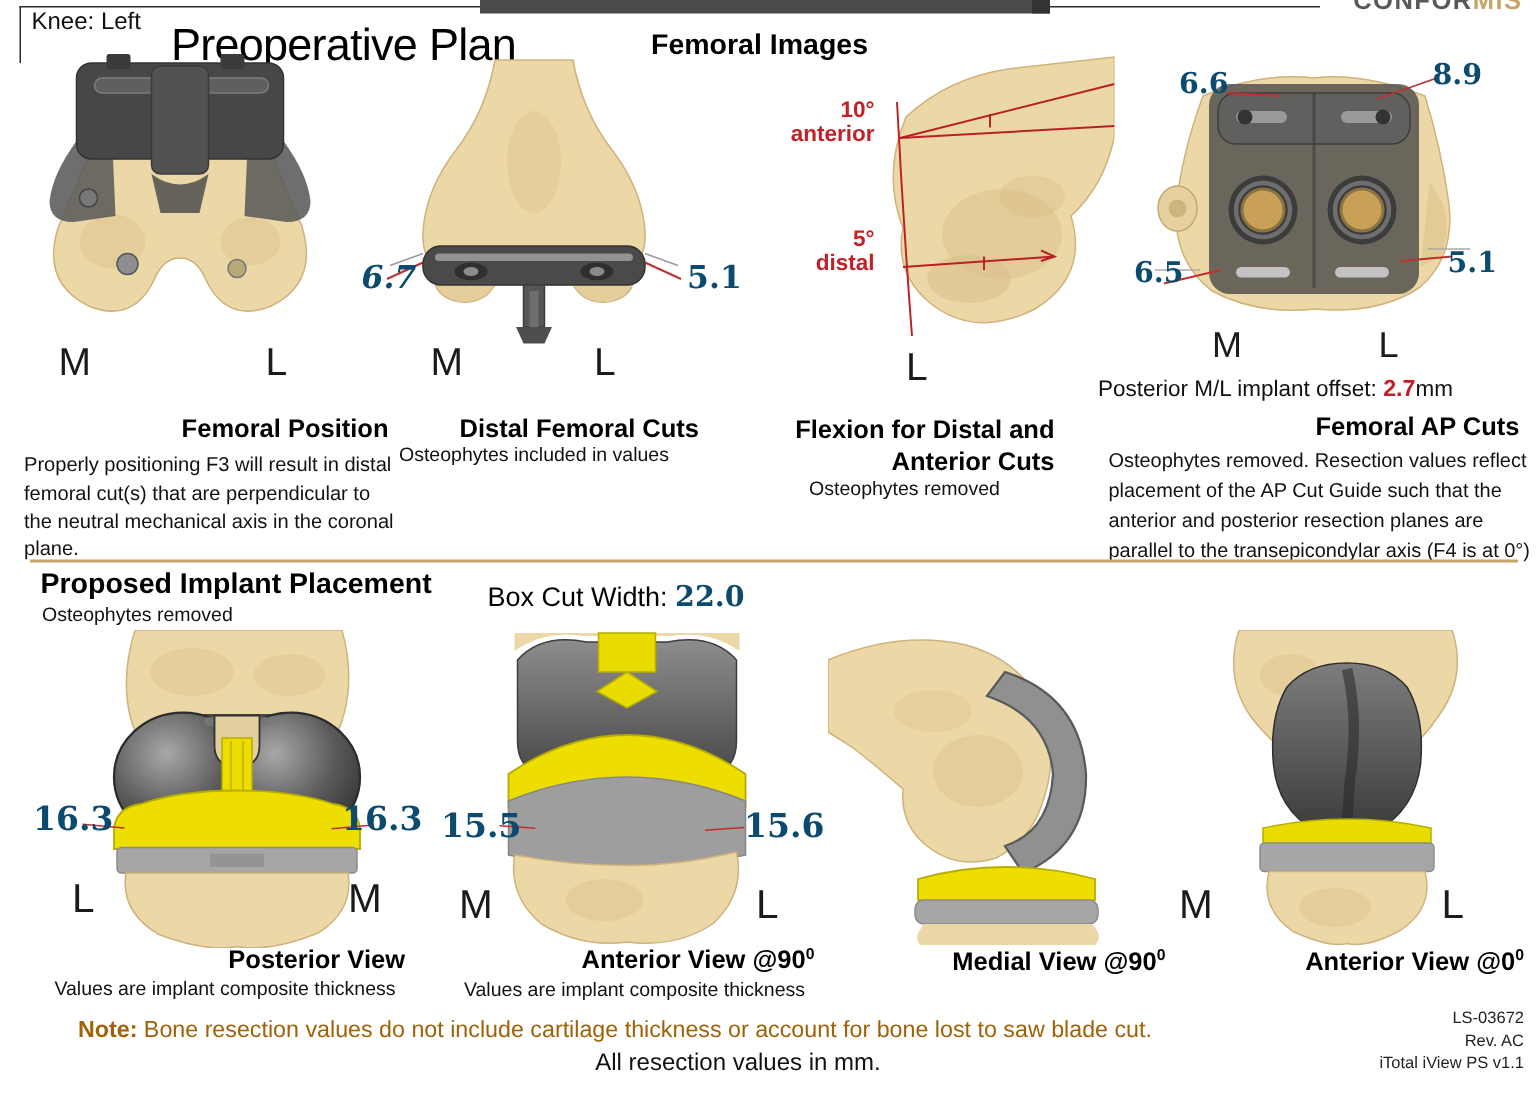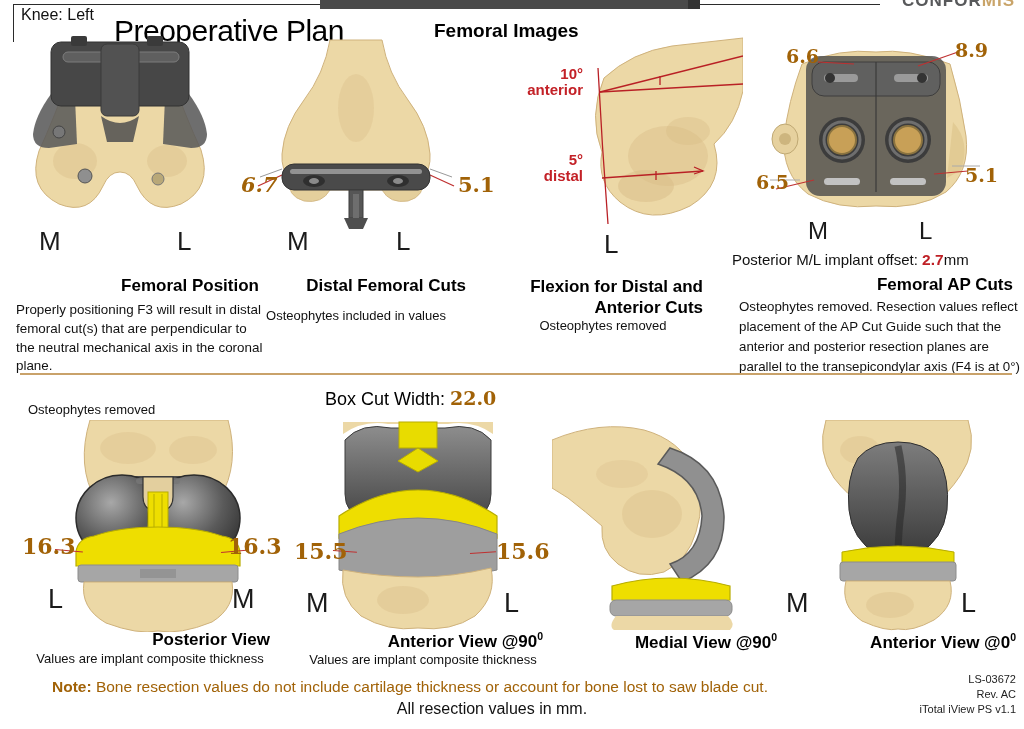--- a/index.html
+++ b/index.html
@@ -1,19 +1,19 @@
 <!DOCTYPE html>
 <html><head>
 <meta charset="utf-8">
 <style>
   html,body{margin:0;padding:0;background:#fff;}
   #canvas{position:relative;width:1024px;height:729px;background:#ffffff;
           font-family:"Liberation Sans",sans-serif;color:#111;overflow:hidden;}
   .abs{position:absolute;}
-  .red-serif{font-family:"DejaVu Serif",serif;font-weight:700;color:#a16207;}
+  .red-serif{font-family:"DejaVu Serif",serif;font-weight:700;color:#0c4a6e;}
   .ml-label{font-size:26px;font-weight:400;color:#1b1b1b;}
   .panel-title{font-weight:700;font-size:17px;color:#000;text-align:right;line-height:1.22;}
   .panel-sub{font-size:13px;color:#111;text-align:center;}
   .body-text{font-size:13.4px;line-height:1.4;color:#111;}
   .angle-label{font-weight:700;color:#c32127;font-size:15px;text-align:right;line-height:1.08;}
   .leader{position:absolute;height:0;border-top:1.3px solid #bf3030;transform-origin:left center;}
   sup{font-size:0.62em;font-weight:700;}
   .footer-right{font-size:11px;line-height:1.35;text-align:right;color:#222;}
 </style>
 </head>
@@ -74,21 +74,21 @@
     <ellipse cx="142" cy="143" rx="5" ry="3" fill="#8a8a8a"></ellipse>
     <rect x="93" y="152" width="14" height="28" fill="#565656" stroke="#3c3c3c"></rect>
     <rect x="97" y="156" width="6" height="24" fill="#6e6e6e"></rect>
     <path d="M88,180 h24 l-5,11 h-14 Z" fill="#4e4e4e"></path>
   </svg>
   <div class="abs red-serif" style="left:241px;top:172px;font-size:21px;font-style:italic;">6.7</div>
   <div class="abs red-serif" style="left:458px;top:172px;font-size:21px;">5.1</div>
   <div class="abs ml-label" style="left:287px;top:226px;">M</div>
   <div class="abs ml-label" style="left:396px;top:226px;">L</div>
   <div class="abs panel-title" style="left:246px;top:276px;width:220px;">Distal Femoral Cuts</div>
-  <div class="abs panel-sub" style="left:246px;top:308px;width:220px;">Osteophytes included in values</div>
+  <div class="abs panel-sub" style="left:246px;top:295px;width:220px;">Osteophytes included in values</div>
 
   <svg class="abs" style="left:538px;top:36px;" width="205" height="195" viewBox="0 0 205 195">
     <path d="M66,42 Q94,16 134,10 L205,2 L205,55 Q198,88 176,108 Q188,148 152,170 Q112,190 82,166 Q58,146 64,116 Q50,80 66,42 Z" fill="#ecd8a6" stroke="#cfb27c" stroke-width="1"></path>
     <ellipse cx="130" cy="120" rx="40" ry="30" fill="#dcc08c" opacity="0.5"></ellipse>
     <ellipse cx="108" cy="150" rx="28" ry="16" fill="#d8ba84" opacity="0.45"></ellipse>
     <ellipse cx="150" cy="95" rx="22" ry="14" fill="#d8ba84" opacity="0.35"></ellipse>
     <g stroke="#b92025" stroke-width="1.3" fill="none">
       <path d="M60,32 Q64,110 70,188"></path>
       <line x1="62" y1="56" x2="205" y2="20"></line>
       <line x1="62" y1="56" x2="205" y2="48"></line>
@@ -147,20 +147,21 @@
   <div class="abs ml-label" style="left:919px;top:217px;font-size:24px;">L</div>
   <div class="abs" style="left:732px;top:251px;width:292px;font-size:15px;">
     <span>Posterior M/L implant offset:</span>
     <span style="color:#bf2026;font-weight:700;font-size:15.5px;">2.7</span><span>mm</span>
   </div>
   <div class="abs panel-title" style="left:733px;top:275px;width:280px;">Femoral AP Cuts</div>
   <div class="abs body-text" style="left:739px;top:297px;width:284px;line-height:1.5;font-size:13.3px;">Osteophytes removed. Resection values reflect placement of the AP Cut Guide such that the anterior and posterior resection planes are parallel to the transepicondylar axis (F4 is at 0°)</div>
 
   <div class="abs" style="left:20px;top:373px;width:992px;height:2px;background:#c9a26a;"></div>
 
+  <div class="abs" style="left:27px;top:379px;font-size:19px;font-weight:700;color:#000;">Proposed Implant Placement</div>
   <div class="abs" style="left:28px;top:402px;font-size:13px;">Osteophytes removed</div>
   <div class="abs" style="left:325px;top:387px;font-size:18px;color:#000;">
     <span>Box Cut Width:</span>
     <span class="red-serif" style="font-size:19px;">22.0</span>
   </div>
 
   <svg class="abs" style="left:48px;top:420px;" width="220" height="212" viewBox="0 0 220 212">
     <defs>
       <radialGradient id="pc1" cx="38%" cy="32%" r="80%">
         <stop offset="0%" stop-color="#a8a8a8"></stop>

